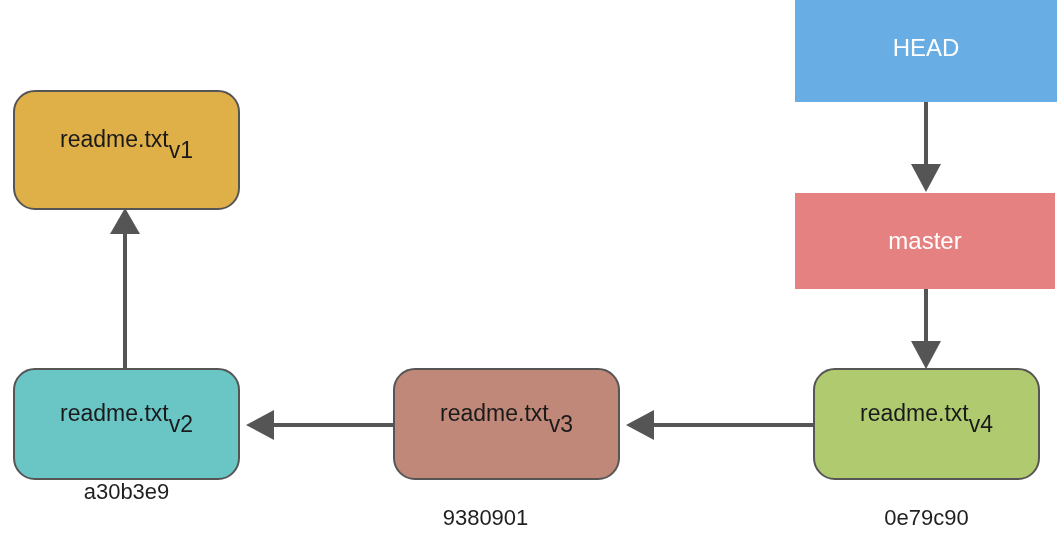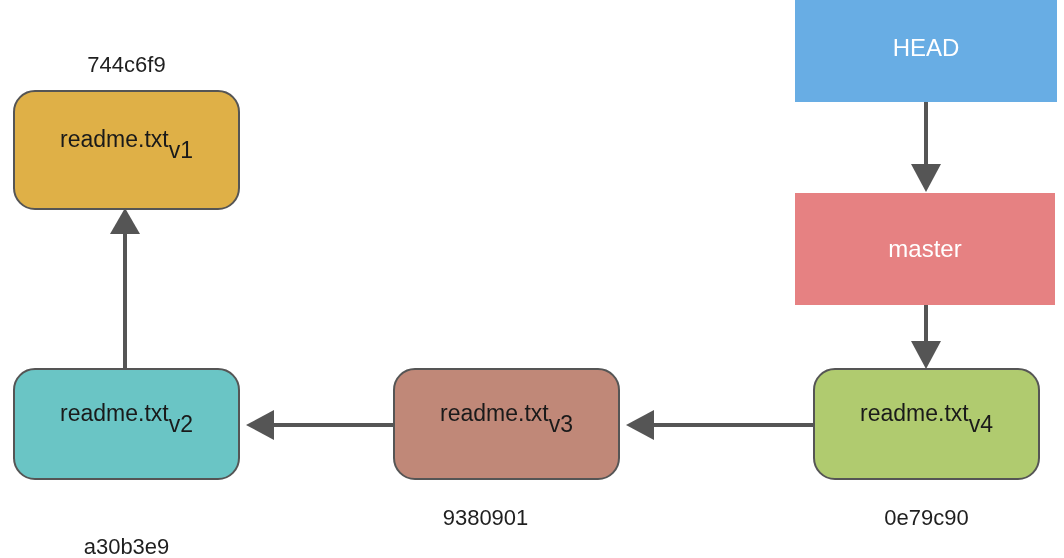--- a/index.html
+++ b/index.html
@@ -104,40 +104,39 @@
     <g>
       <line x1="926" y1="289" x2="926" y2="348" stroke="#555555" stroke-width="4"></line>
       <path d="M 926 369 L 911 341 L 941 341 Z" fill="#555555"></path>
     </g>
   </svg>
 
   <div class="commit-node" id="node-v1" style="left: 13px; top: 90px; width: 227px; height: 120px; background: rgb(223, 176, 71); border-color: rgb(85, 85, 85); color: rgb(26, 26, 26);">
     <span class="line-1">readme.txt</span>
     <span class="line-2">v1</span>
   </div>
-  <div class="hash-label" id="hash-v1" style="left: 13px; top: 54px; width: 227px;">744c6f9</div>
 
   <div class="commit-node" id="node-v2" style="left: 13px; top: 368px; width: 227px; height: 112px; background: rgb(106, 197, 197); border-color: rgb(85, 85, 85); color: rgb(26, 26, 26);">
     <span class="line-1">readme.txt</span>
     <span class="line-2">v2</span>
   </div>
-  <div class="hash-label" id="hash-v2" style="left: 13px; top: 536px; width: 227px;">a30b3e9</div>
+  <div class="hash-label" id="hash-v2" style="left: 13px; top: 481px; width: 227px;">a30b3e9</div>
 
   <div class="commit-node" id="node-v3" style="left: 393px; top: 368px; width: 227px; height: 112px; background: rgb(192, 136, 120); border-color: rgb(85, 85, 85); color: rgb(26, 26, 26);">
     <span class="line-1">readme.txt</span>
     <span class="line-2">v3</span>
   </div>
   <div class="hash-label" id="hash-v3" style="left: 372px; top: 507px; width: 227px;">9380901</div>
 
   <div class="commit-node" id="node-v4" style="left: 813px; top: 368px; width: 227px; height: 112px; background: rgb(176, 203, 111); border-color: rgb(85, 85, 85); color: rgb(26, 26, 26);">
     <span class="line-1">readme.txt</span>
     <span class="line-2">v4</span>
   </div>
   <div class="hash-label" id="hash-v4" style="left: 813px; top: 507px; width: 227px;">0e79c90</div>
 
   <div class="ref-box" id="ref-head" style="left: 795px; top: -6px; width: 262px; height: 108px; background: rgb(104, 173, 228); color: rgb(255, 255, 255);">
     <span>HEAD</span>
   </div>
-  <div class="ref-box" id="ref-master" style="left: 795px; top: 193px; width: 260px; height: 112px; background: rgb(230, 129, 130); color: rgb(255, 255, 255);">
+  <div class="ref-box" id="ref-master" style="left: 795px; top: 193px; width: 260px; height: 96px; background: rgb(230, 129, 130); color: rgb(255, 255, 255);">
     <span>master</span>
   </div>
 
 </div>
 
 </body></html>

